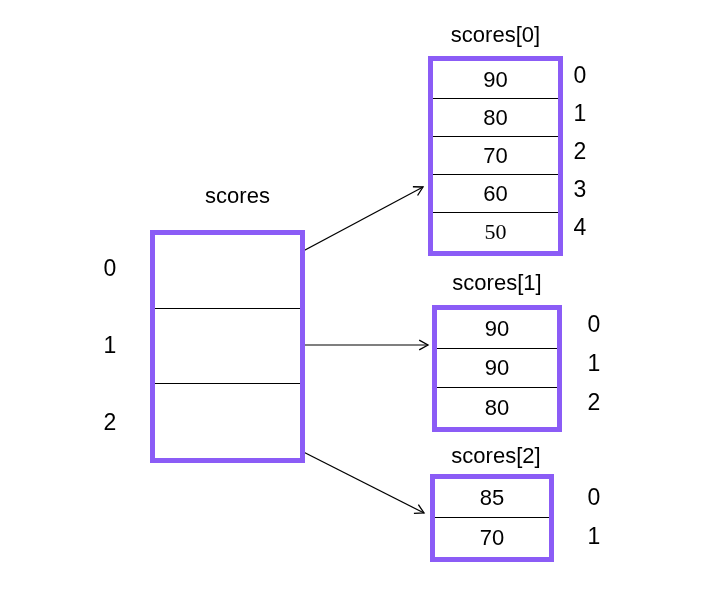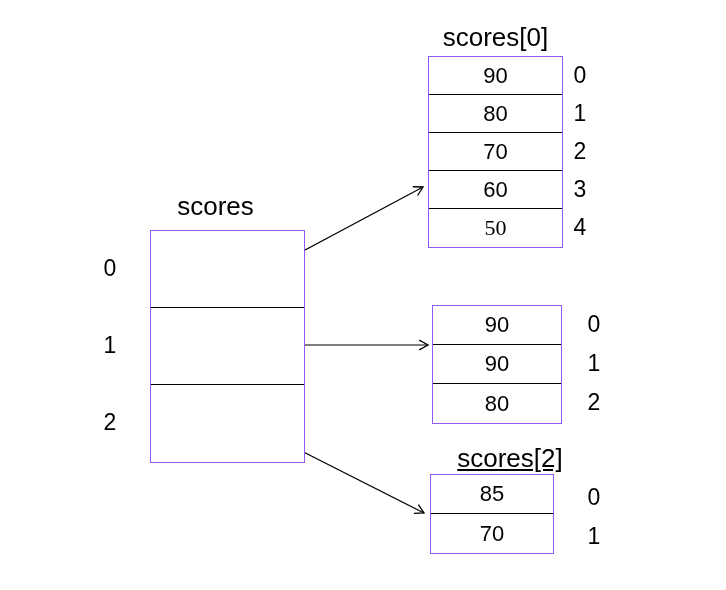--- a/index.html
+++ b/index.html
@@ -10,27 +10,27 @@
       position: relative;
       background: #ffffff;
       color: #000000;
       font-family: "Liberation Sans", sans-serif;
       overflow: hidden;
     }
     .canvas { position: absolute; inset: 0; }
     .arrows { position: absolute; left: 0; top: 0; pointer-events: none; }
     .label {
       position: absolute;
-      font-size: 26px;
+      font-size: 22px;
       text-align: center;
       white-space: nowrap;
     }
     .array-box {
       position: absolute;
-      border: 1px solid #8b5cf6;
+      border: 5px solid #8b5cf6;
       background: #fff;
       display: flex;
       flex-direction: column;
     }
     .cell {
       display: flex;
       align-items: center;
       justify-content: center;
       font-size: 22px;
       border-bottom: 1px solid #000;
@@ -57,21 +57,21 @@
     <defs>
       <marker id="arrowhead" viewBox="0 0 12 12" refX="10" refY="6" markerWidth="11" markerHeight="11" orient="auto-start-reverse">
         <path d="M2,1.5 L10,6 L2,10.5" fill="none" stroke="#000" stroke-width="1.2"></path>
       </marker>
     </defs>
     <line x1="262" y1="273" x2="423" y2="187" stroke="#000" stroke-width="1.2" marker-end="url(#arrowhead)"></line>
     <line x1="262" y1="345" x2="428" y2="345" stroke="#000" stroke-width="1.2" marker-end="url(#arrowhead)"></line>
     <line x1="256" y1="428" x2="424" y2="513" stroke="#000" stroke-width="1.2" marker-end="url(#arrowhead)"></line>
   </svg>
 
-  <div class="label" style="left:138px; top:183px; width:155px;margin-top:8px;">scores</div>
+  <div class="label" style="left:160px; top:183px; width:155px;">scores</div>
 
   <div class="index-col" style="left:94px; top:230px; width:32px;">
     <div class="idx" style="height:77px;">0</div>
     <div class="idx" style="height:77px;">1</div>
     <div class="idx" style="height:77px;">2</div>
   </div>
 
   <div class="array-box" style="left:150px; top:230px; width:155px; height:233px;">
     <div class="cell" style="height:77px;"></div>
     <div class="cell" style="height:77px;"></div>
@@ -89,34 +89,35 @@
   </div>
 
   <div class="index-col" style="left:566px; top:56px; width:28px;">
     <div class="idx" style="height:38px;">0</div>
     <div class="idx" style="height:38px;">1</div>
     <div class="idx" style="height:38px;">2</div>
     <div class="idx" style="height:38px;">3</div>
     <div class="idx" style="height:38px;">4</div>
   </div>
 
+  <div class="label" style="left:432px; top:270px; width:130px;">scores[1]</div>
 
   <div class="array-box" style="left:432px; top:305px; width:130px;">
     <div class="cell" style="height:39px;">90</div>
     <div class="cell" style="height:39px;">90</div>
     <div class="cell" style="height:39px;">80</div>
   </div>
 
   <div class="index-col" style="left:580px; top:305px; width:28px;">
     <div class="idx" style="height:39px;">0</div>
     <div class="idx" style="height:39px;">1</div>
     <div class="idx" style="height:39px;">2</div>
   </div>
 
-  <div class="label" style="left:444px; top:443px; width:132px;text-decoration:underline;">scores[2]</div>
+  <div class="label" style="left:430px; top:443px; width:132px;">scores[2]</div>
 
   <div class="array-box" style="left:430px; top:474px; width:124px;">
     <div class="cell" style="height:39px;">85</div>
     <div class="cell" style="height:39px;">70</div>
   </div>
 
   <div class="index-col" style="left:580px; top:478px; width:28px;">
     <div class="idx" style="height:39px;">0</div>
     <div class="idx" style="height:39px;">1</div>
   </div>

